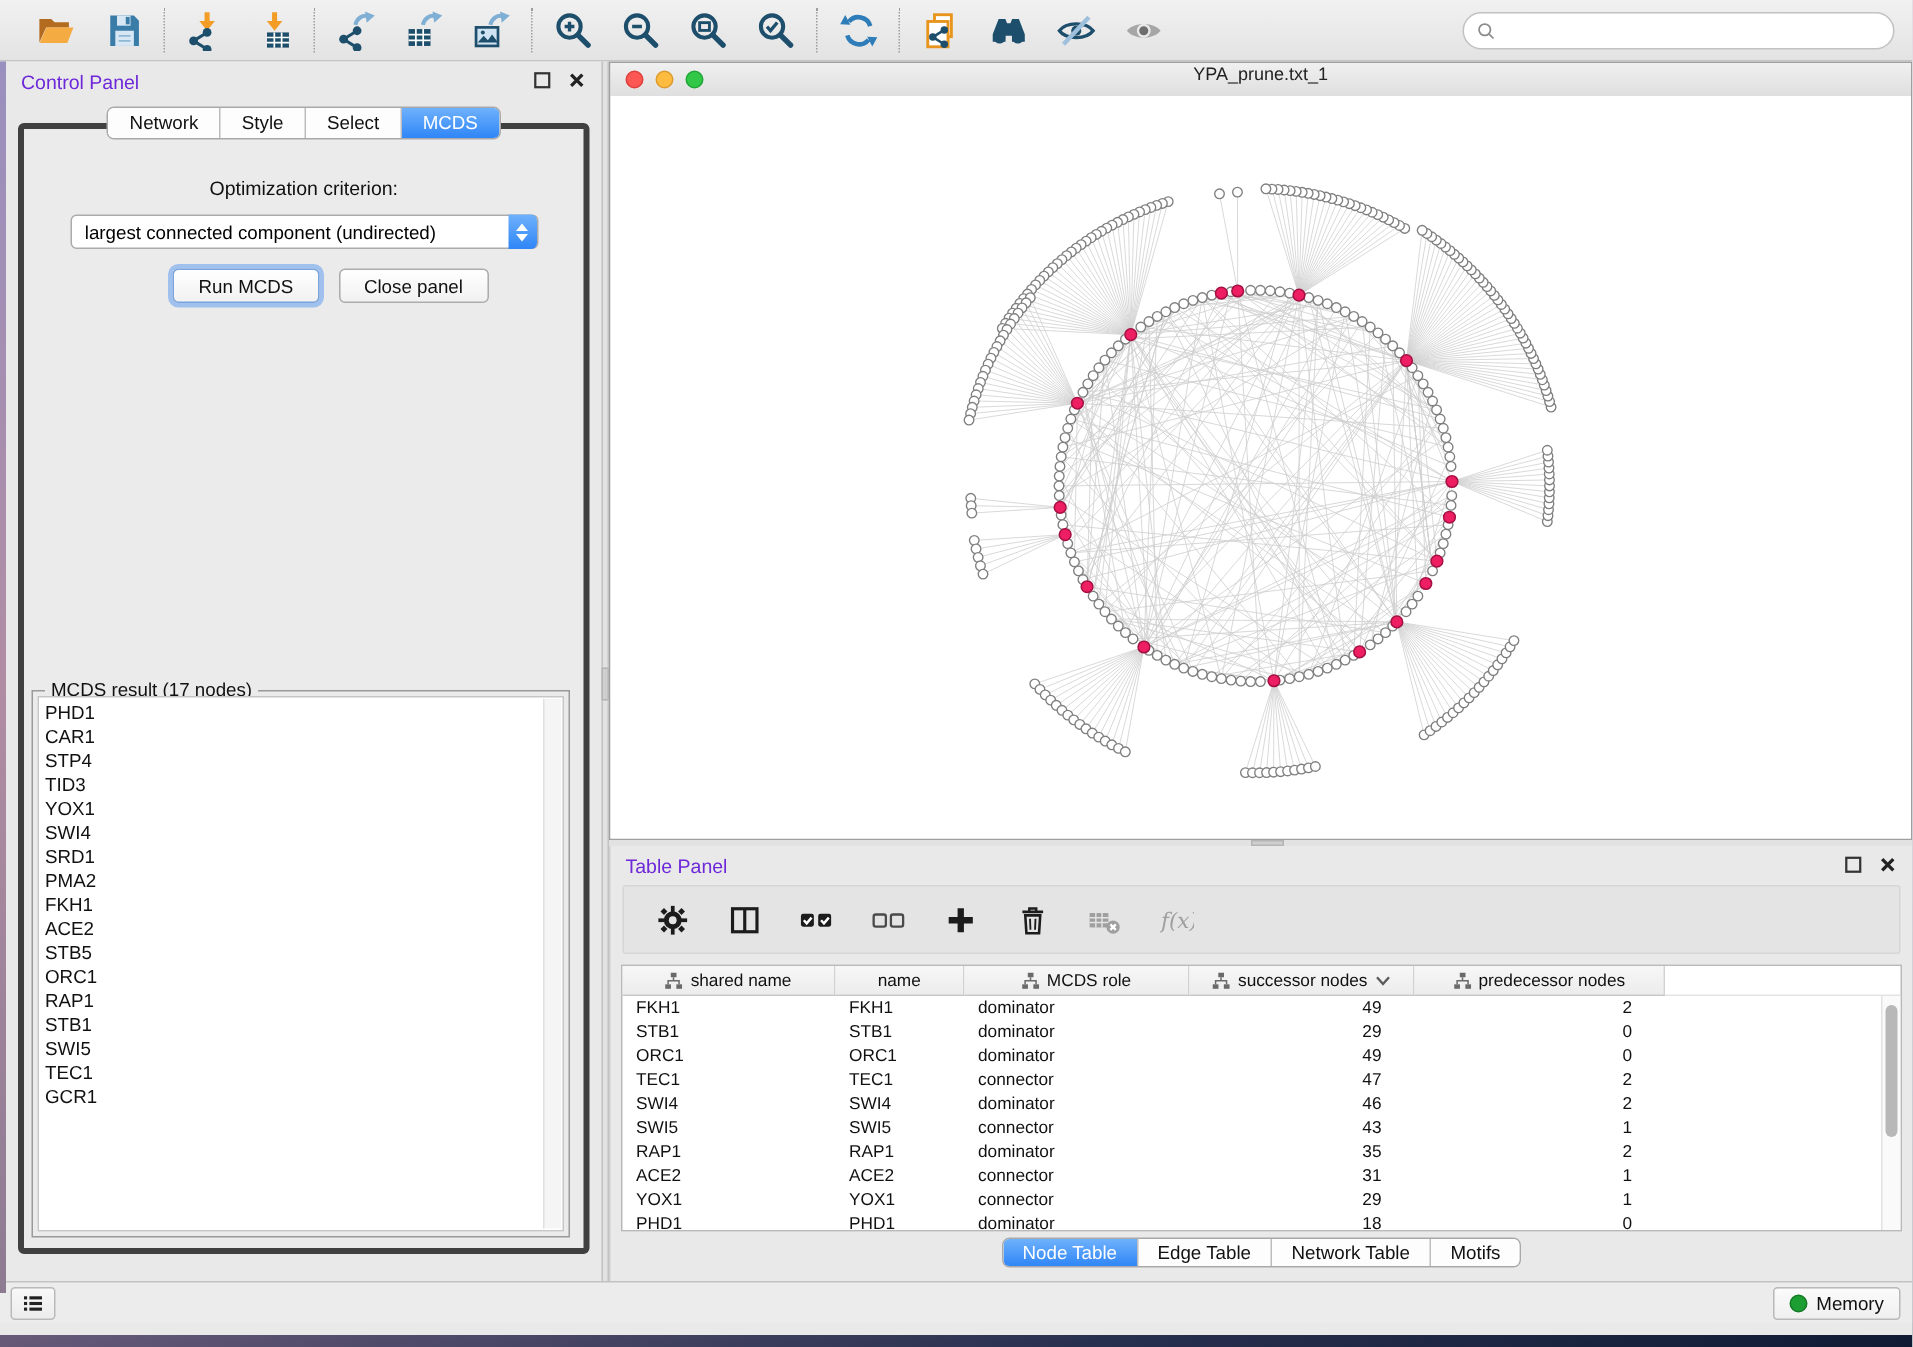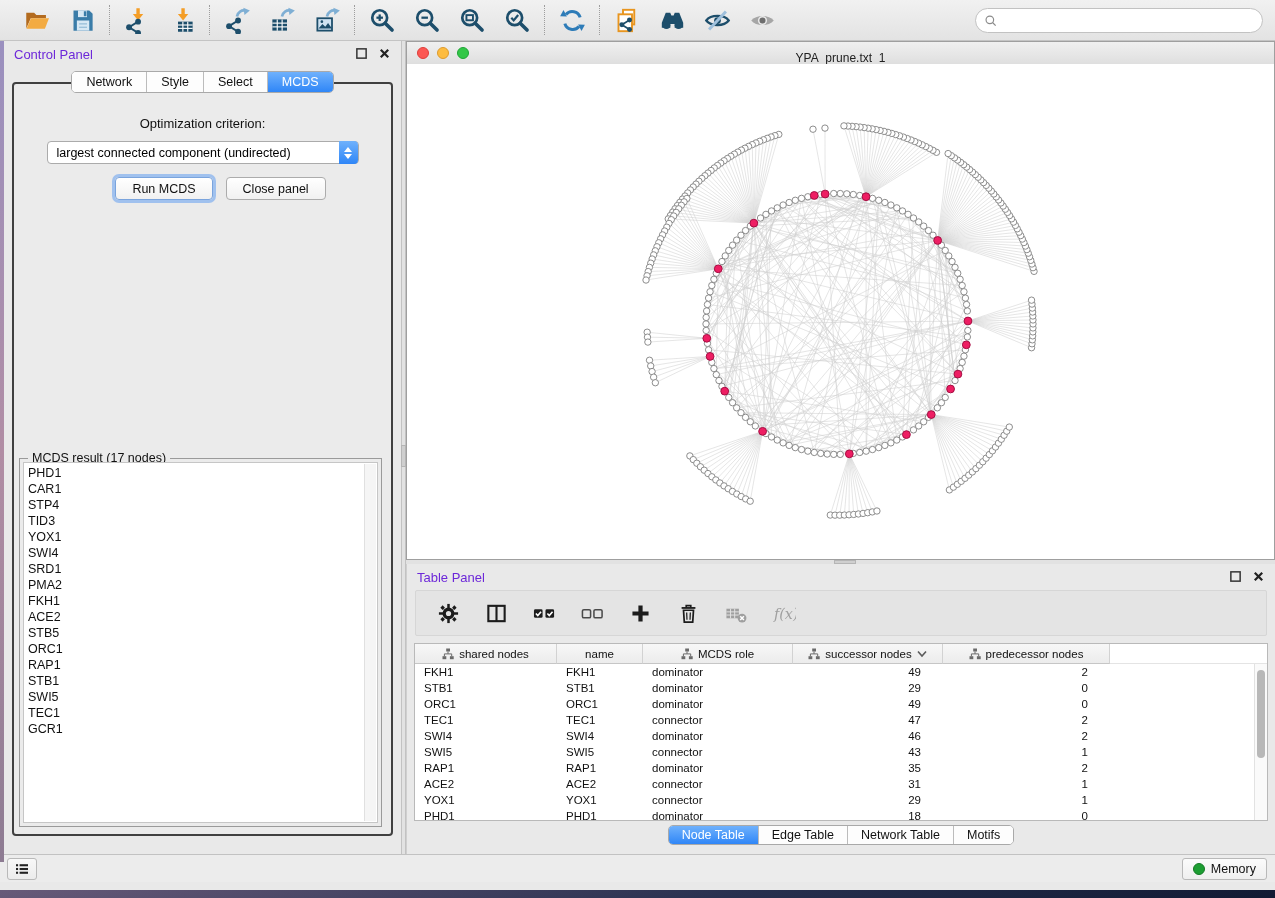--- a/index.html
+++ b/index.html
@@ -26,21 +26,21 @@
   .phead { position:relative; height:26px; display:flex; align-items:center; padding:0 10px; }
   .phead .ptitle { font-size:13px; color:#6d28d9; }
   .phead .picons { position:absolute; right:10px; top:6px; display:flex; gap:10px; }
   .picons svg { width:13px; height:13px; cursor:pointer; }
   .ctabs { position:absolute; left:0; right:0; top:30px; display:flex; justify-content:center; z-index:2; }
   .seg { display:flex; border:1px solid #a9a9a9; border-radius:5px; overflow:hidden; background:#fff; }
   .seg .tab { font-size:12.5px; padding:3px 14px; background:#fdfdfd; color:#111; border-left:1px solid #bcbcbc; cursor:pointer; }
   .seg .tab:first-child { border-left:none; }
   .seg .tab.active { background:linear-gradient(#6fb1fc,#2f86f7); color:#fff; }
   .tabpage { position:absolute; left:8px; right:8px; top:41px; bottom:18px;
-             border:2px solid #404040; border-radius:4px; background:#ebebeb; }
+             border:4px solid #404040; border-radius:4px; background:#ebebeb; }
   .optlabel { text-align:center; font-size:13px; margin-top:32px; color:#111; }
   .selectrow { display:flex; justify-content:center; margin-top:10px; }
   .select { position:relative; width:312px; height:23px; background:#fff; border:1px solid #ababab; border-radius:4px;
             font-size:12.5px; display:flex; align-items:center; padding-left:9px; cursor:pointer; }
   .stepper { position:absolute; right:0; top:-1px; width:19px; height:23px; border-radius:0 4px 4px 0;
              background:linear-gradient(#6fb1fc,#2f86f7); display:flex; flex-direction:column; align-items:center; justify-content:center; gap:2px; }
   .stepper .up { width:0; height:0; border-left:4px solid transparent; border-right:4px solid transparent; border-bottom:5px solid #fff; }
   .stepper .dn { width:0; height:0; border-left:4px solid transparent; border-right:4px solid transparent; border-top:5px solid #fff; }
   .btnrow { display:flex; justify-content:center; gap:13px; margin-top:13px; }
   .btn { height:23px; background:linear-gradient(#ffffff,#f1f1f1); border:1px solid #acacac; border-radius:4px;
@@ -56,21 +56,21 @@
   
   .vsplit { position:absolute; left:401px; top:41px; width:5px; bottom:36px; background:#e2e2e2;
             border-left:1px solid #c2c2c2; border-right:1px solid #c2c2c2; cursor:col-resize; }
   .vsplit .grip { position:absolute; top:404px; left:-1px; width:5px; height:22px; background:#cfcfcf; border:1px solid #b5b5b5; }
   .hsplit { position:absolute; left:406px; right:0; top:560px; height:4px; background:#e2e2e2; cursor:row-resize; }
   .hsplit .grip { position:absolute; left:428px; top:0; width:22px; height:4px; background:#cfcfcf; border:1px solid #b5b5b5; }
 
   
   .netwin { position:absolute; left:406px; right:0; top:41px; height:519px; background:#fff; border:1px solid #9f9f9f; }
   .nettitle { position:relative; height:24px; background:linear-gradient(#f0f0f0,#dedede); border-bottom:1px solid #bdbdbd;
-              display:flex; align-items:flex-end; justify-content:center; font-size:12px; color:#222; }
+              display:flex; align-items:flex-start; justify-content:center; font-size:12px; color:#222; }
   .lights { position:absolute; left:10px; top:5px; display:flex; gap:8px; }
   .light { width:12px; height:12px; border-radius:50%; }
   .light.red { background:#fc5753; border:1px solid #df3e3a; }
   .light.yellow { background:#fdbc40; border:1px solid #de9b2d; }
   .light.green { background:#33c748; border:1px solid #1fa636; }
   .netcanvas { position:absolute; left:0; right:0; top:22px; bottom:0; background:#fff; }
   .netcanvas svg { width:100%; height:100%; display:block; }
 
   
   .tpanel { position:absolute; left:406px; right:0; top:564px; bottom:36px; background:#e9e9e9; border-left:1px solid #cfcfcf; }
@@ -1212,21 +1212,21 @@
         <div class="thead" id="table-head">
             <div class="hcell">
               <svg class="tree" viewBox="0 0 12 12">
                 <g fill="#6a6a6a">
                   <rect x="4.2" y="0.5" width="3.8" height="3"></rect>
                   <rect x="0.5" y="8.2" width="3.8" height="3"></rect>
                   <rect x="7.9" y="8.2" width="3.8" height="3"></rect>
                 </g>
                 <path d="M6 3.5v2.4M2.4 8.2V5.9h7.3v2.3" fill="none" stroke="#6a6a6a" stroke-width="1"></path>
               </svg>
-              <span>shared nodes</span>
+              <span>shared name</span>
             </div>
             <div class="hcell">
               <span>name</span>
             </div>
             <div class="hcell">
               <svg class="tree" viewBox="0 0 12 12">
                 <g fill="#6a6a6a">
                   <rect x="4.2" y="0.5" width="3.8" height="3"></rect>
                   <rect x="0.5" y="8.2" width="3.8" height="3"></rect>
                   <rect x="7.9" y="8.2" width="3.8" height="3"></rect>

